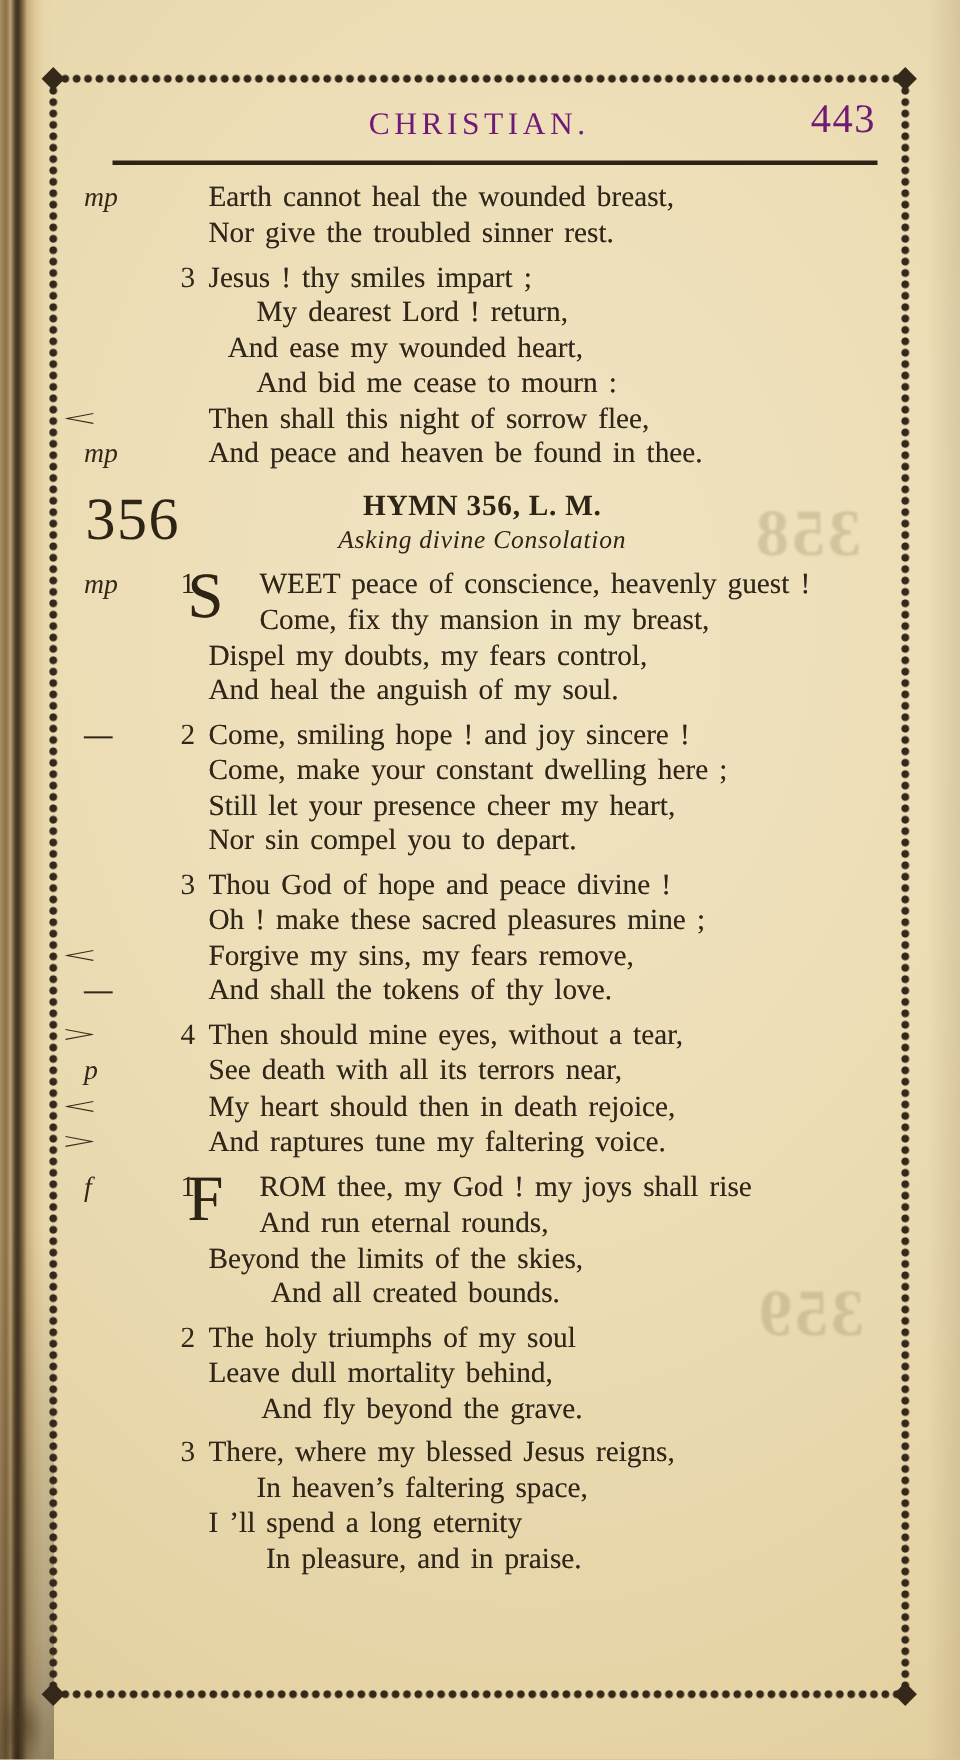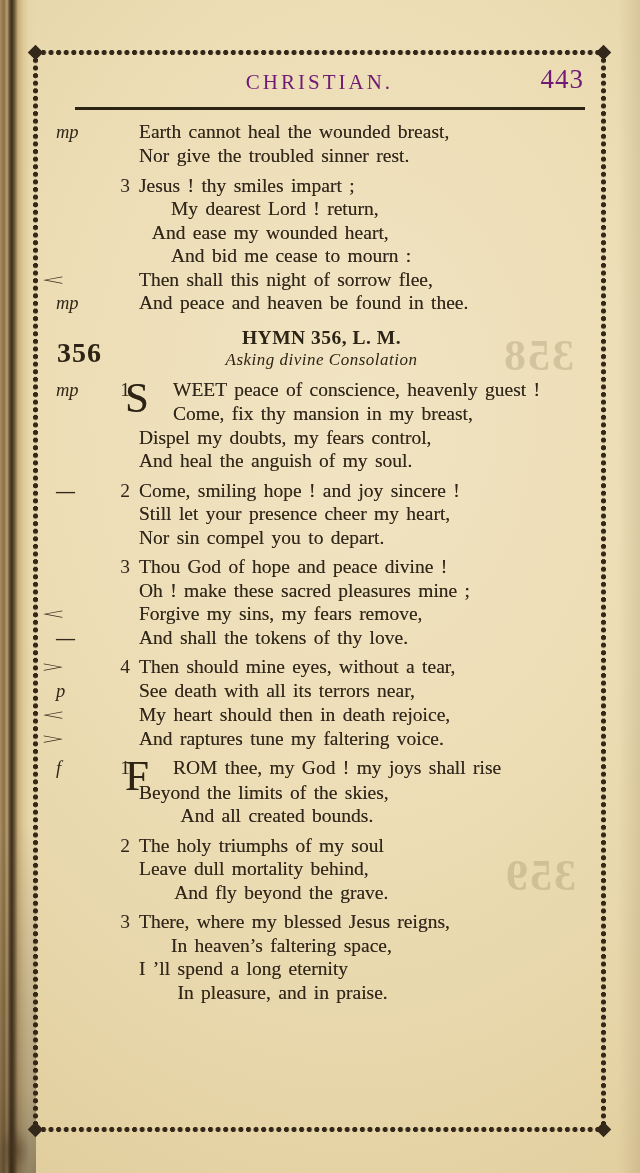--- a/index.html
+++ b/index.html
@@ -68,21 +68,21 @@
   .txt{white-space:pre;word-spacing:2.5px;text-shadow:0 0 0.4px rgba(46,37,23,0.55);}
   .mark{width:44px;flex:none;font-style:italic;font-size:18.5px;padding-left:5px;color:#32281a;}
   .mark.hairpin{font-style:normal;display:inline-block;transform:scaleX(2.1) scaleY(0.8);transform-origin:18px center;font-size:19px;}
   .mark.dash{font-style:normal;font-weight:bold;font-size:19px;}
   .num{width:30px;flex:none;text-align:right;padding-right:9px;font-size:19.5px;}
   .verse{margin-top:6px;position:relative;}
   .verse.first{margin-top:2px;}
   .dropcap{position:absolute;left:74px;top:-2px;font-size:43px;line-height:43px;color:#2d2415;text-shadow:0 0 0.4px rgba(46,37,23,0.55);}
 
   .hymn-heading{position:relative;margin:9px 0 2px;height:47px;color:#2d2415;}
-  .hymn-big-num{position:absolute;left:6px;top:-3px;font-size:28px;font-weight:bold;letter-spacing:1px;margin-top:15px;}
+  .hymn-big-num{position:absolute;left:6px;top:-3px;font-size:40px;font-weight:normal;letter-spacing:1px;}
   .hymn-title{text-align:center;font-weight:bold;font-size:19.5px;letter-spacing:0.5px;line-height:25px;}
   .hymn-subtitle{text-align:center;font-style:italic;font-size:17px;line-height:20px;letter-spacing:0.5px;}
 </style>
 </head>
 <body>
 
 <div id="paper"></div>
 <div id="book-edge"></div>
 <div id="edge-blob"></div>
 <div id="right-shade"></div>
@@ -181,20 +181,25 @@
       </div>
       <div class="verse">
         <div class="line">
           <span class="mark dash">—</span>
           <span class="num">2</span>
           <span class="txt">Come, smiling hope ! and joy sincere !</span>
         </div>
         <div class="line">
           <span class="mark"></span>
           <span class="num"></span>
+          <span class="txt">Come, make your constant dwelling here ;</span>
+        </div>
+        <div class="line">
+          <span class="mark"></span>
+          <span class="num"></span>
           <span class="txt">Still let your presence cheer my heart,</span>
         </div>
         <div class="line">
           <span class="mark"></span>
           <span class="num"></span>
           <span class="txt">Nor sin compel you to depart.</span>
         </div>
       </div>
       <div class="verse">
         <div class="line">
@@ -243,20 +248,25 @@
       <div class="verse">
         <span class="dropcap">F</span>
         <div class="line">
           <span class="mark">f</span>
           <span class="num">1</span>
           <span class="txt" style="margin-left: 34px;">ROM thee, my God ! my joys shall rise</span>
         </div>
         <div class="line">
           <span class="mark"></span>
           <span class="num"></span>
+          <span class="txt" style="margin-left: 34px;">And run eternal rounds,</span>
+        </div>
+        <div class="line">
+          <span class="mark"></span>
+          <span class="num"></span>
           <span class="txt">Beyond the limits of the skies,</span>
         </div>
         <div class="line">
           <span class="mark"></span>
           <span class="num"></span>
           <span class="txt" style="margin-left: 41.6px;">And all created bounds.</span>
         </div>
       </div>
       <div class="verse">
         <div class="line">

